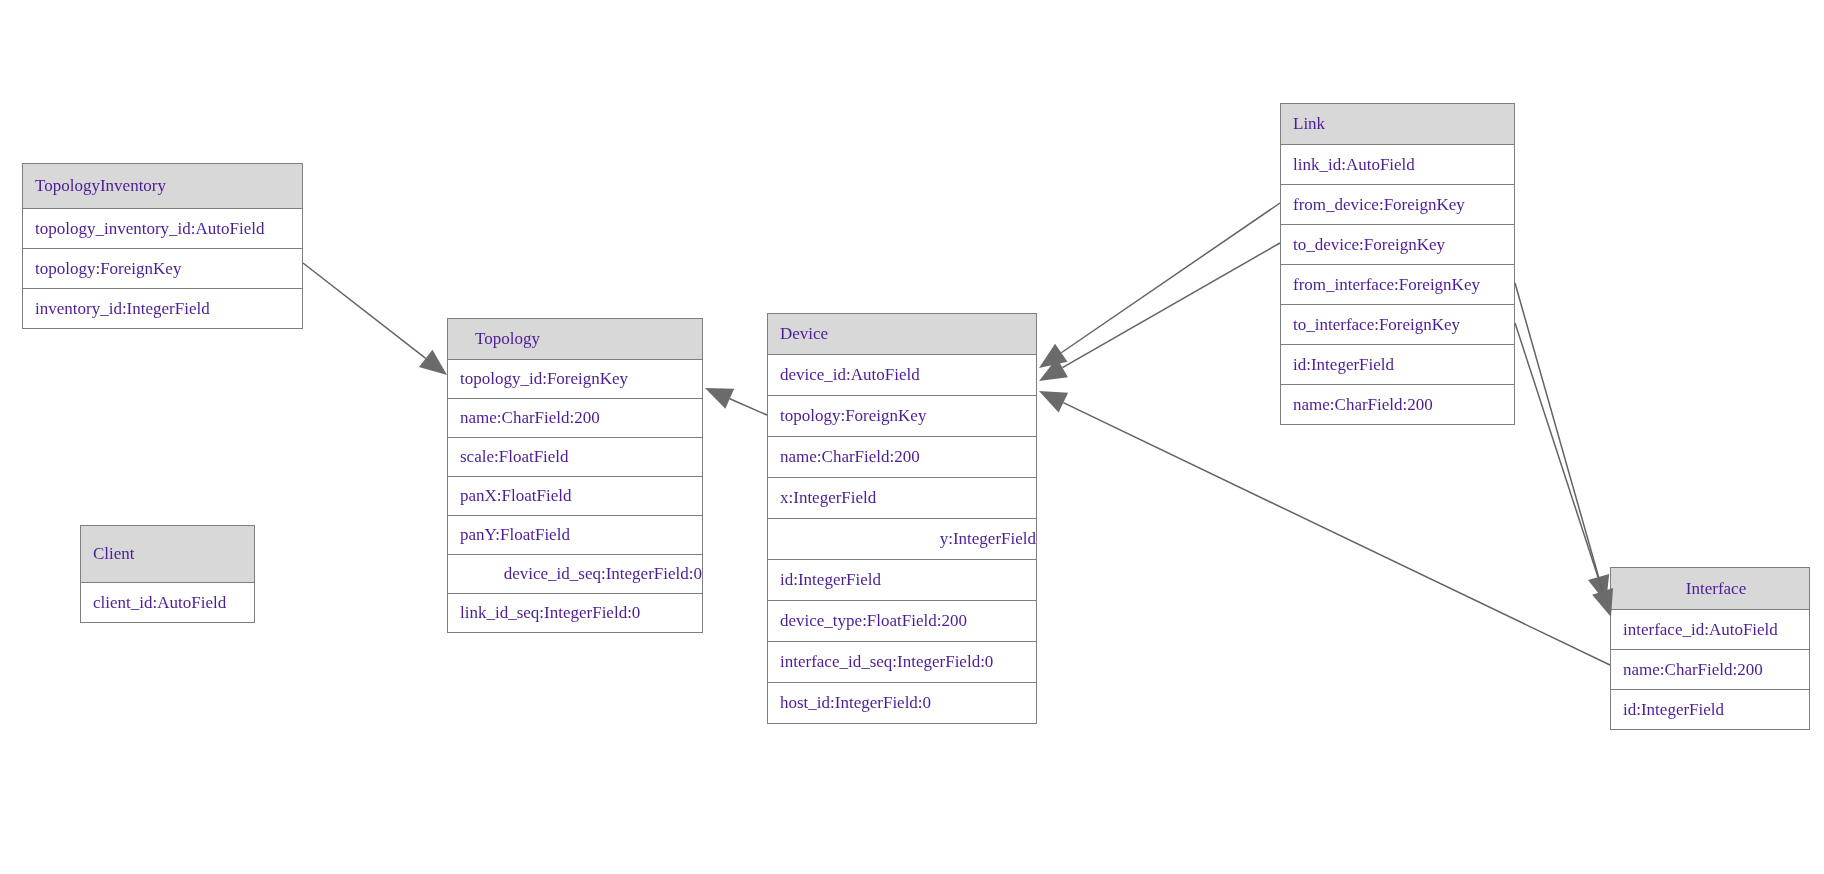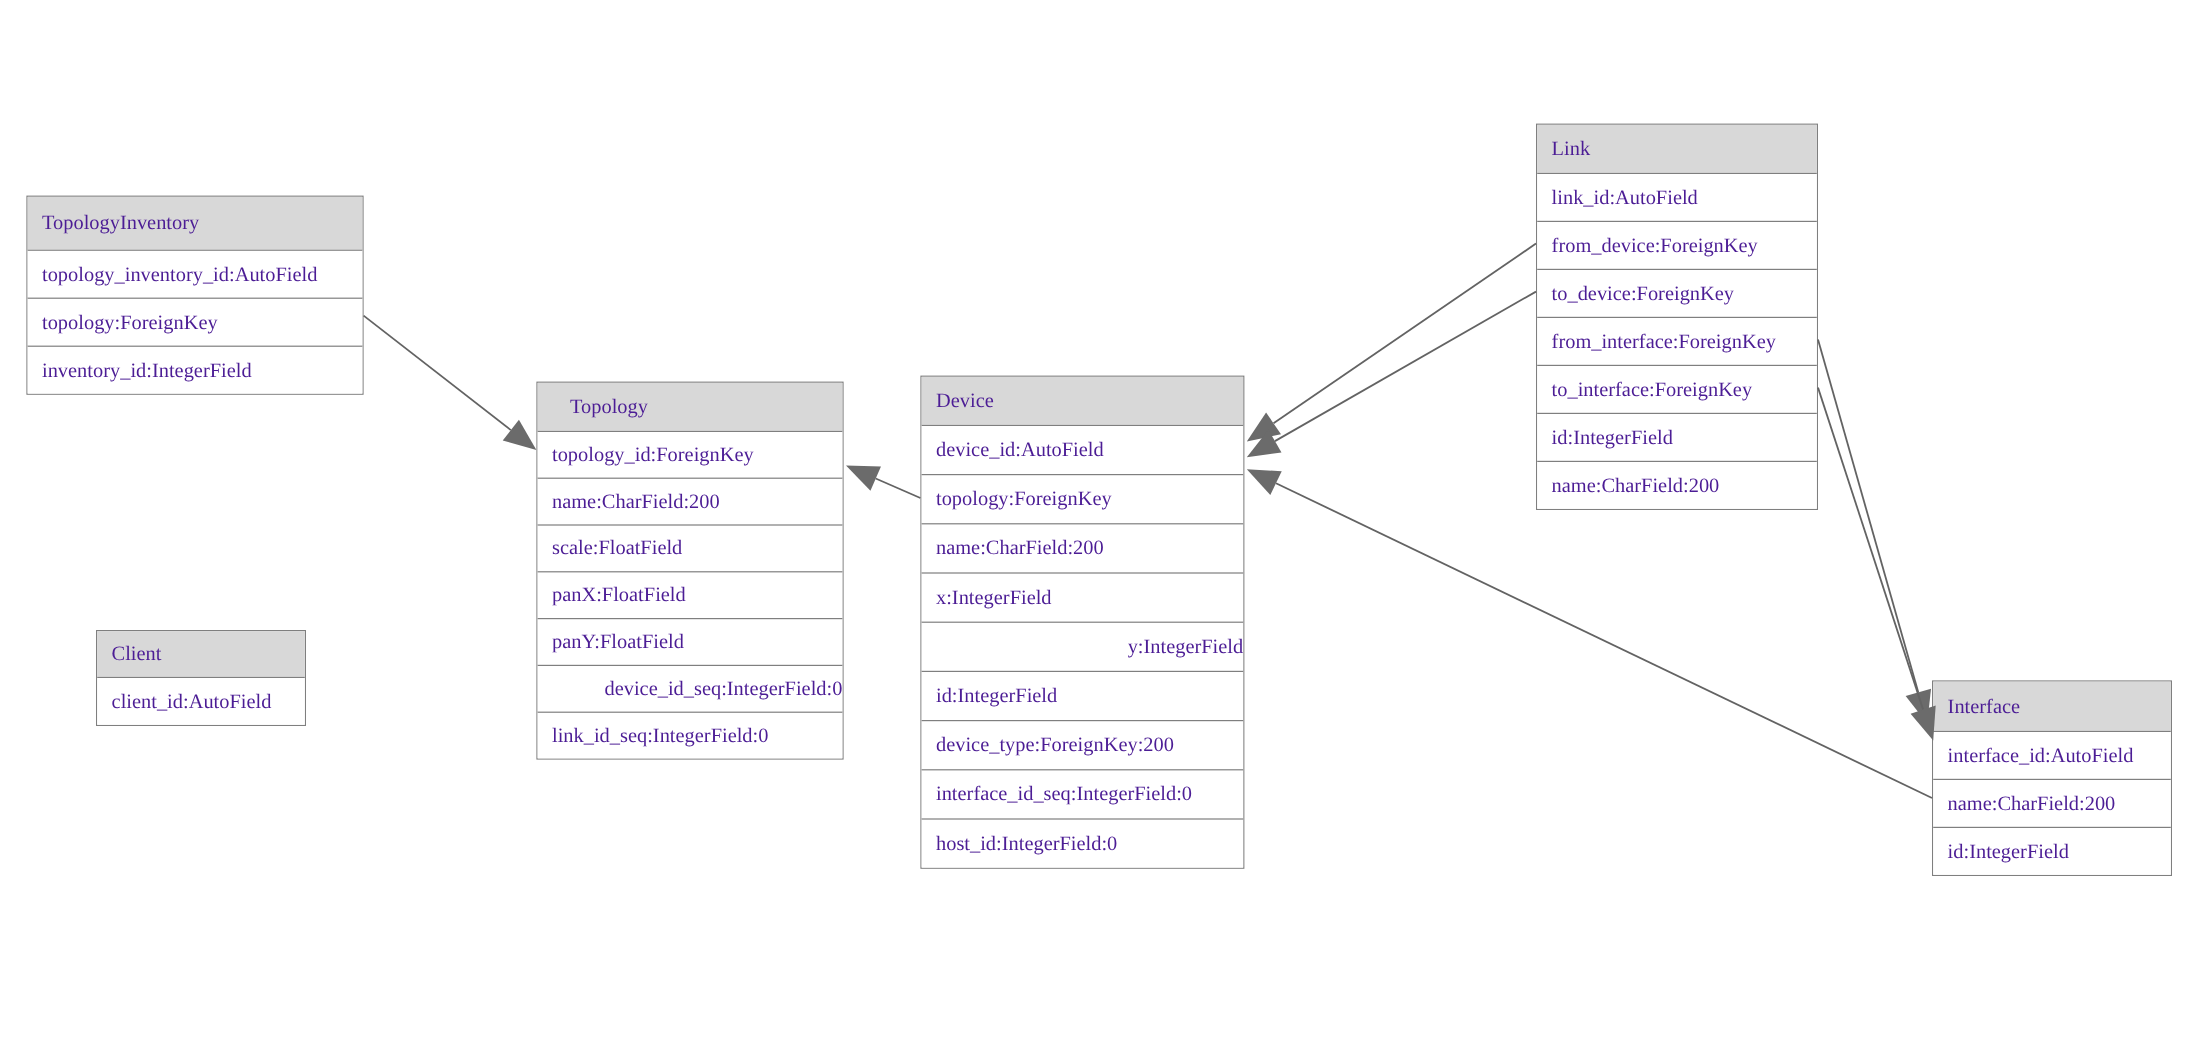--- a/index.html
+++ b/index.html
@@ -90,21 +90,21 @@
     <span class="field-label">panY:FloatField</span>
   </div>
         <div class="field-row" style="height: 39px; justify-content: flex-end;">
     <span class="field-label">device_id_seq:IntegerField:0</span>
   </div>
         <div class="field-row" style="height: 39px;">
     <span class="field-label">link_id_seq:IntegerField:0</span>
   </div>
       </div>
       <div class="entity" style="left: 80px; top: 525px; width: 175px;">
-    <div class="entity-header" style="height: 38px;">
+    <div class="entity-header" style="height: 56px;">
       <span class="entity-title">Client</span>
     </div>
   <div class="field-row" style="height: 40px;">
     <span class="field-label">client_id:AutoField</span>
   </div>
       </div>
       <div class="entity" style="left: 767px; top: 313px; width: 270px;">
     <div class="entity-header" style="height: 40px;">
       <span class="entity-title">Device</span>
     </div>
@@ -120,21 +120,21 @@
         <div class="field-row" style="height: 41px;">
     <span class="field-label">x:IntegerField</span>
   </div>
         <div class="field-row" style="height: 41px; justify-content: flex-end;">
     <span class="field-label">y:IntegerField</span>
   </div>
         <div class="field-row" style="height: 41px;">
     <span class="field-label">id:IntegerField</span>
   </div>
         <div class="field-row" style="height: 41px;">
-    <span class="field-label">device_type:ForeignKey:200</span>
+    <span class="field-label">device_type:FloatField:200</span>
   </div>
         <div class="field-row" style="height: 41px;">
     <span class="field-label">interface_id_seq:IntegerField:0</span>
   </div>
         <div class="field-row" style="height: 41px;">
     <span class="field-label">host_id:IntegerField:0</span>
   </div>
       </div>
       <div class="entity" style="left: 1280px; top: 103px; width: 235px;">
     <div class="entity-header" style="height: 40px;">
@@ -156,21 +156,21 @@
     <span class="field-label">to_interface:ForeignKey</span>
   </div>
         <div class="field-row" style="height: 40px;">
     <span class="field-label">id:IntegerField</span>
   </div>
         <div class="field-row" style="height: 40px;">
     <span class="field-label">name:CharField:200</span>
   </div>
       </div>
       <div class="entity" style="left: 1610px; top: 567px; width: 200px;">
-    <div class="entity-header" style="height: 41px;">
+    <div class="entity-header" style="height: 41px; justify-content: center;">
       <span class="entity-title">Interface</span>
     </div>
   <div class="field-row" style="height: 40px;">
     <span class="field-label">interface_id:AutoField</span>
   </div>
         <div class="field-row" style="height: 40px;">
     <span class="field-label">name:CharField:200</span>
   </div>
         <div class="field-row" style="height: 40px;">
     <span class="field-label">id:IntegerField</span>

